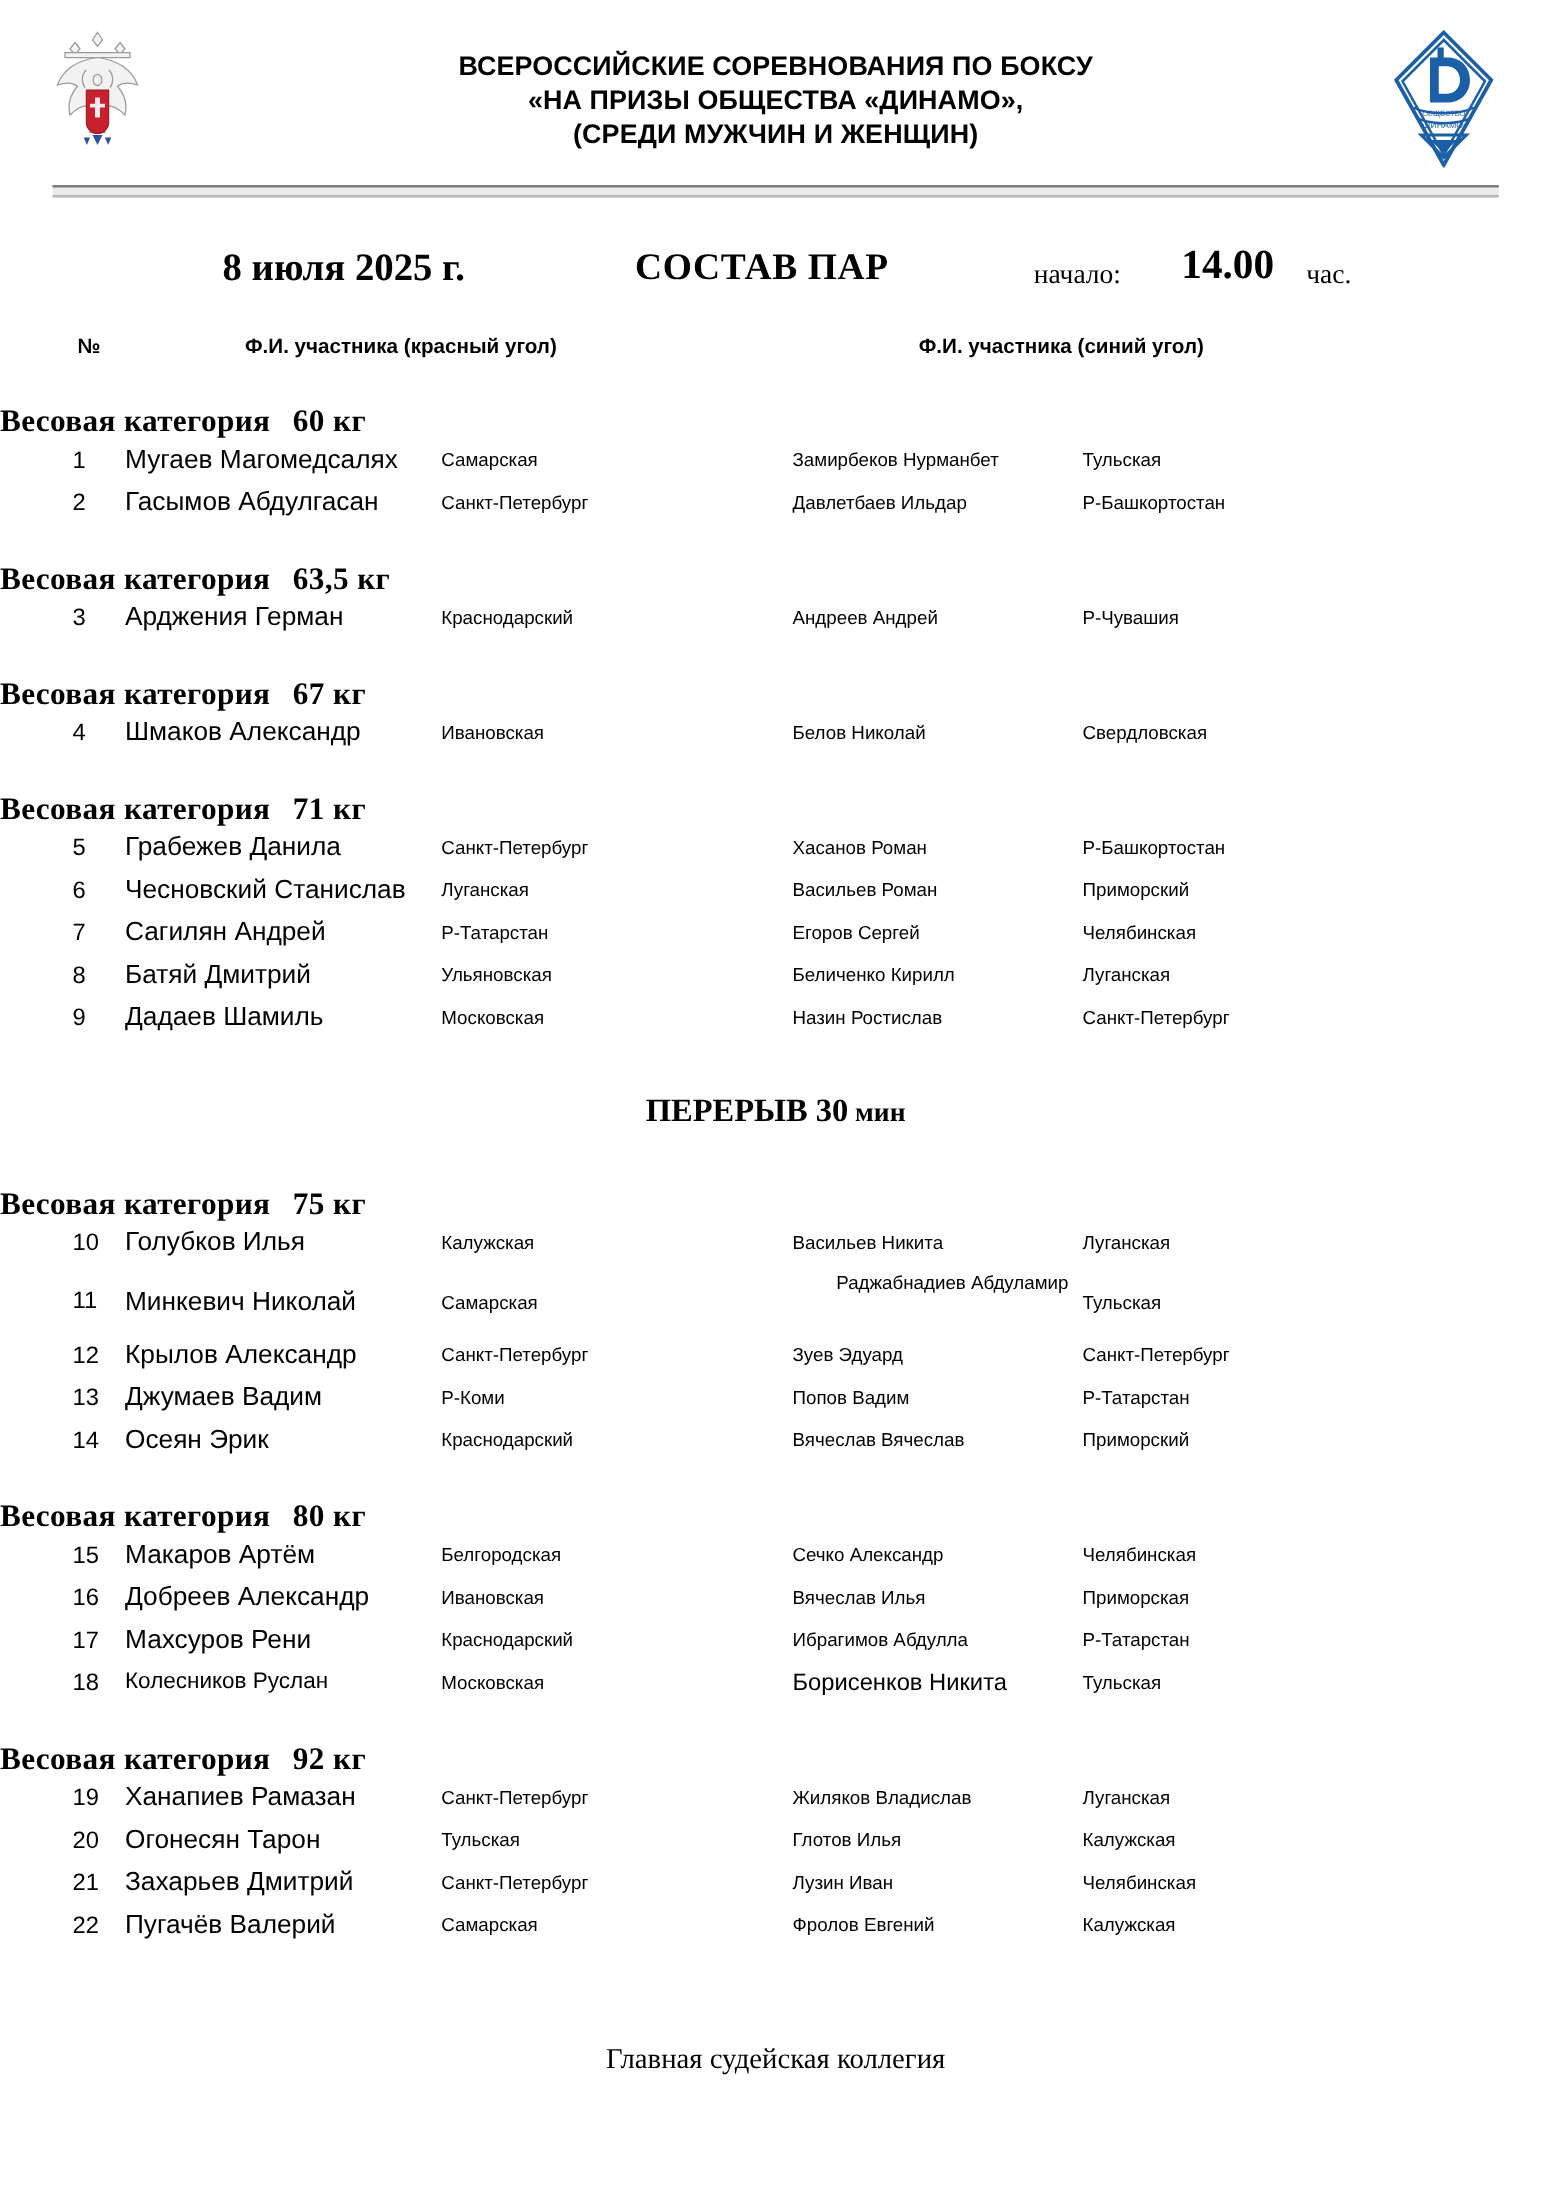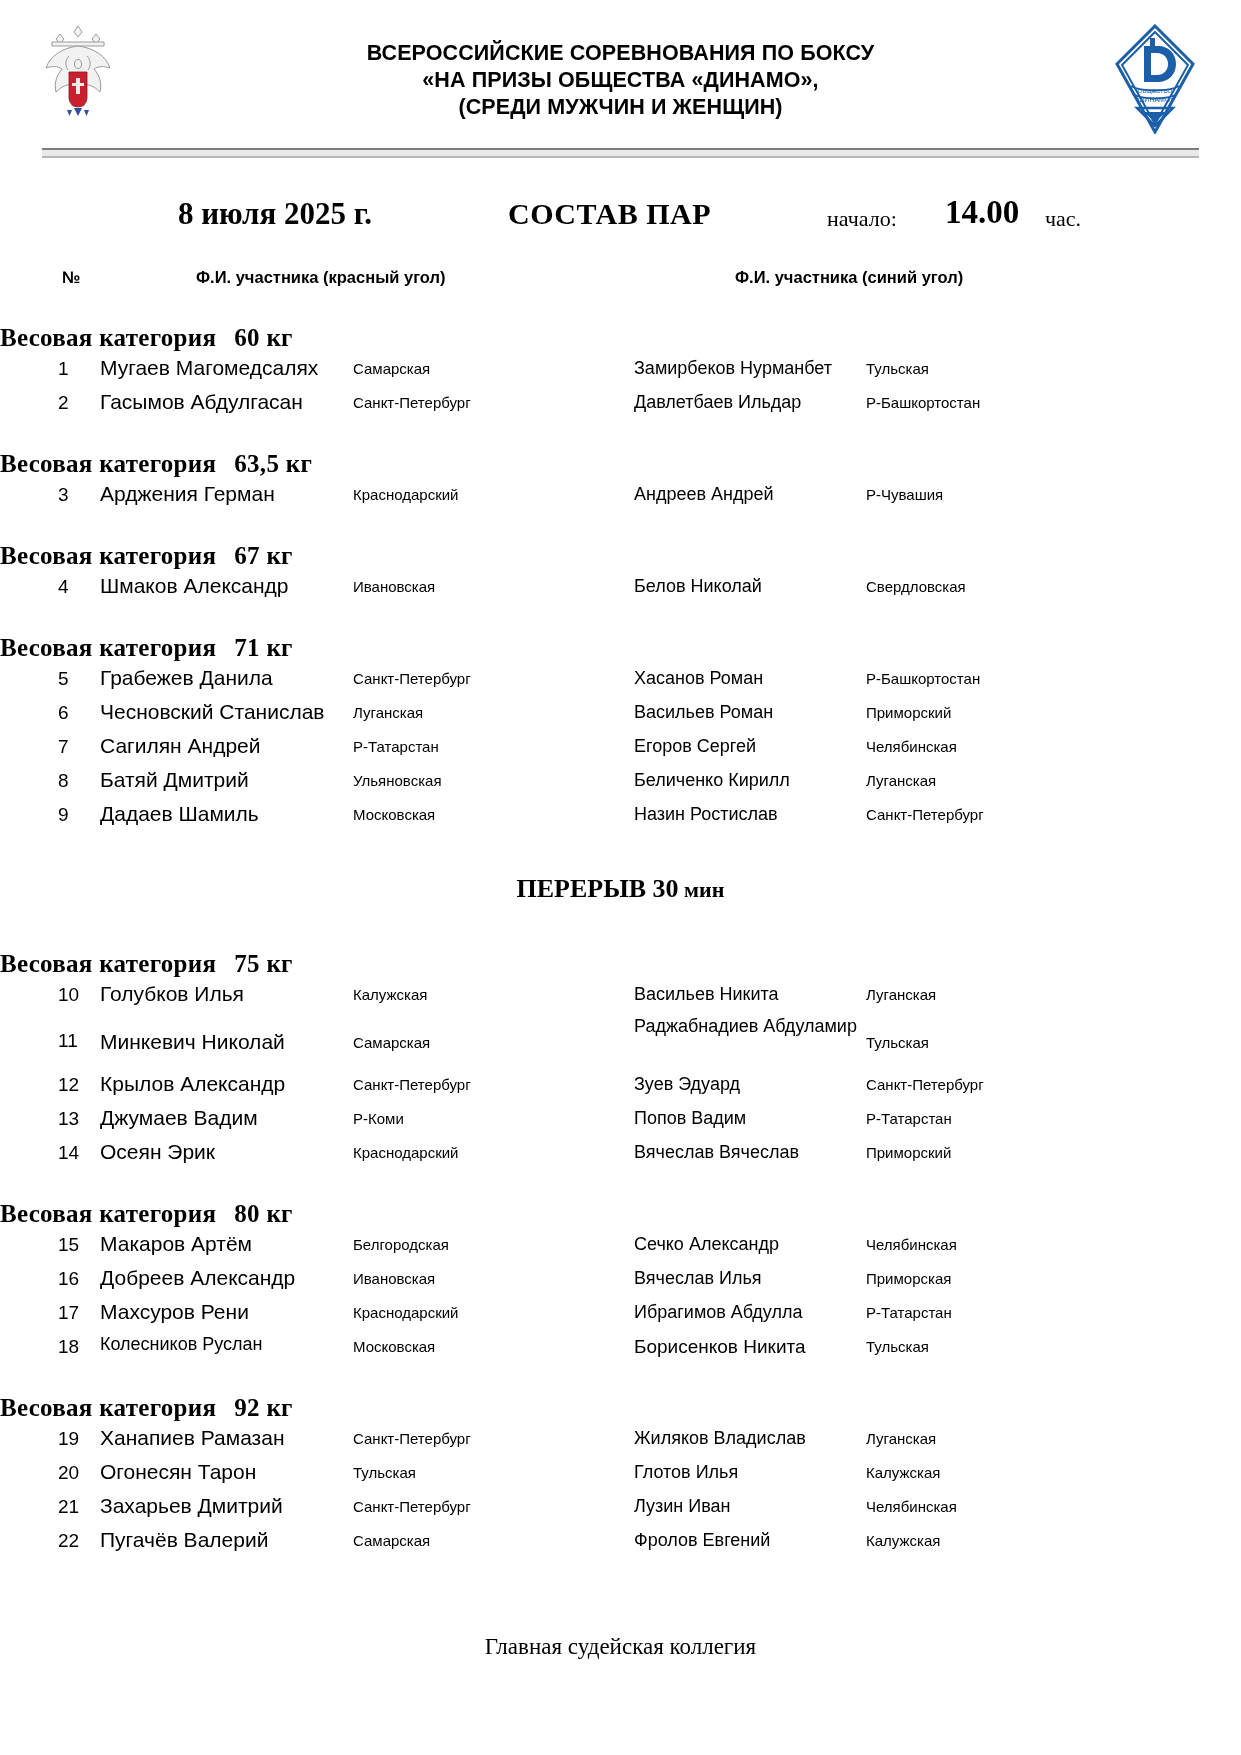--- a/index.html
+++ b/index.html
@@ -191,32 +191,32 @@
     position: absolute;
     left: 353px;
     top: 6px;
     font-size: 15px;
     white-space: nowrap;
   }
   .bout .blue-name {
     position: absolute;
     left: 634px;
     top: 2px;
-    font-size: 18px;
+    font-size: 15px;
     width: 235px;
     line-height: 25px;
   }
   .bout .blue-region {
     position: absolute;
     left: 866px;
     top: 6px;
     font-size: 15px;
     white-space: nowrap;
   }
-  .bout.tall .blue-name { top: 0px; }
+  .bout.tall .blue-name { top: 0px; margin-left: 35px; }
   .bout.tall .blue-region { top: 20px; }
   .bout.tall .num,
   .bout.tall .red-name { top: 16px; }
   .bout.tall .red-region { top: 20px; }
 
   .bout.small .red-name { font-size: 18px; }
   .bout.small .blue-name { font-size: 19px; }
 
   .gap-sm { height: 10px; }
 

